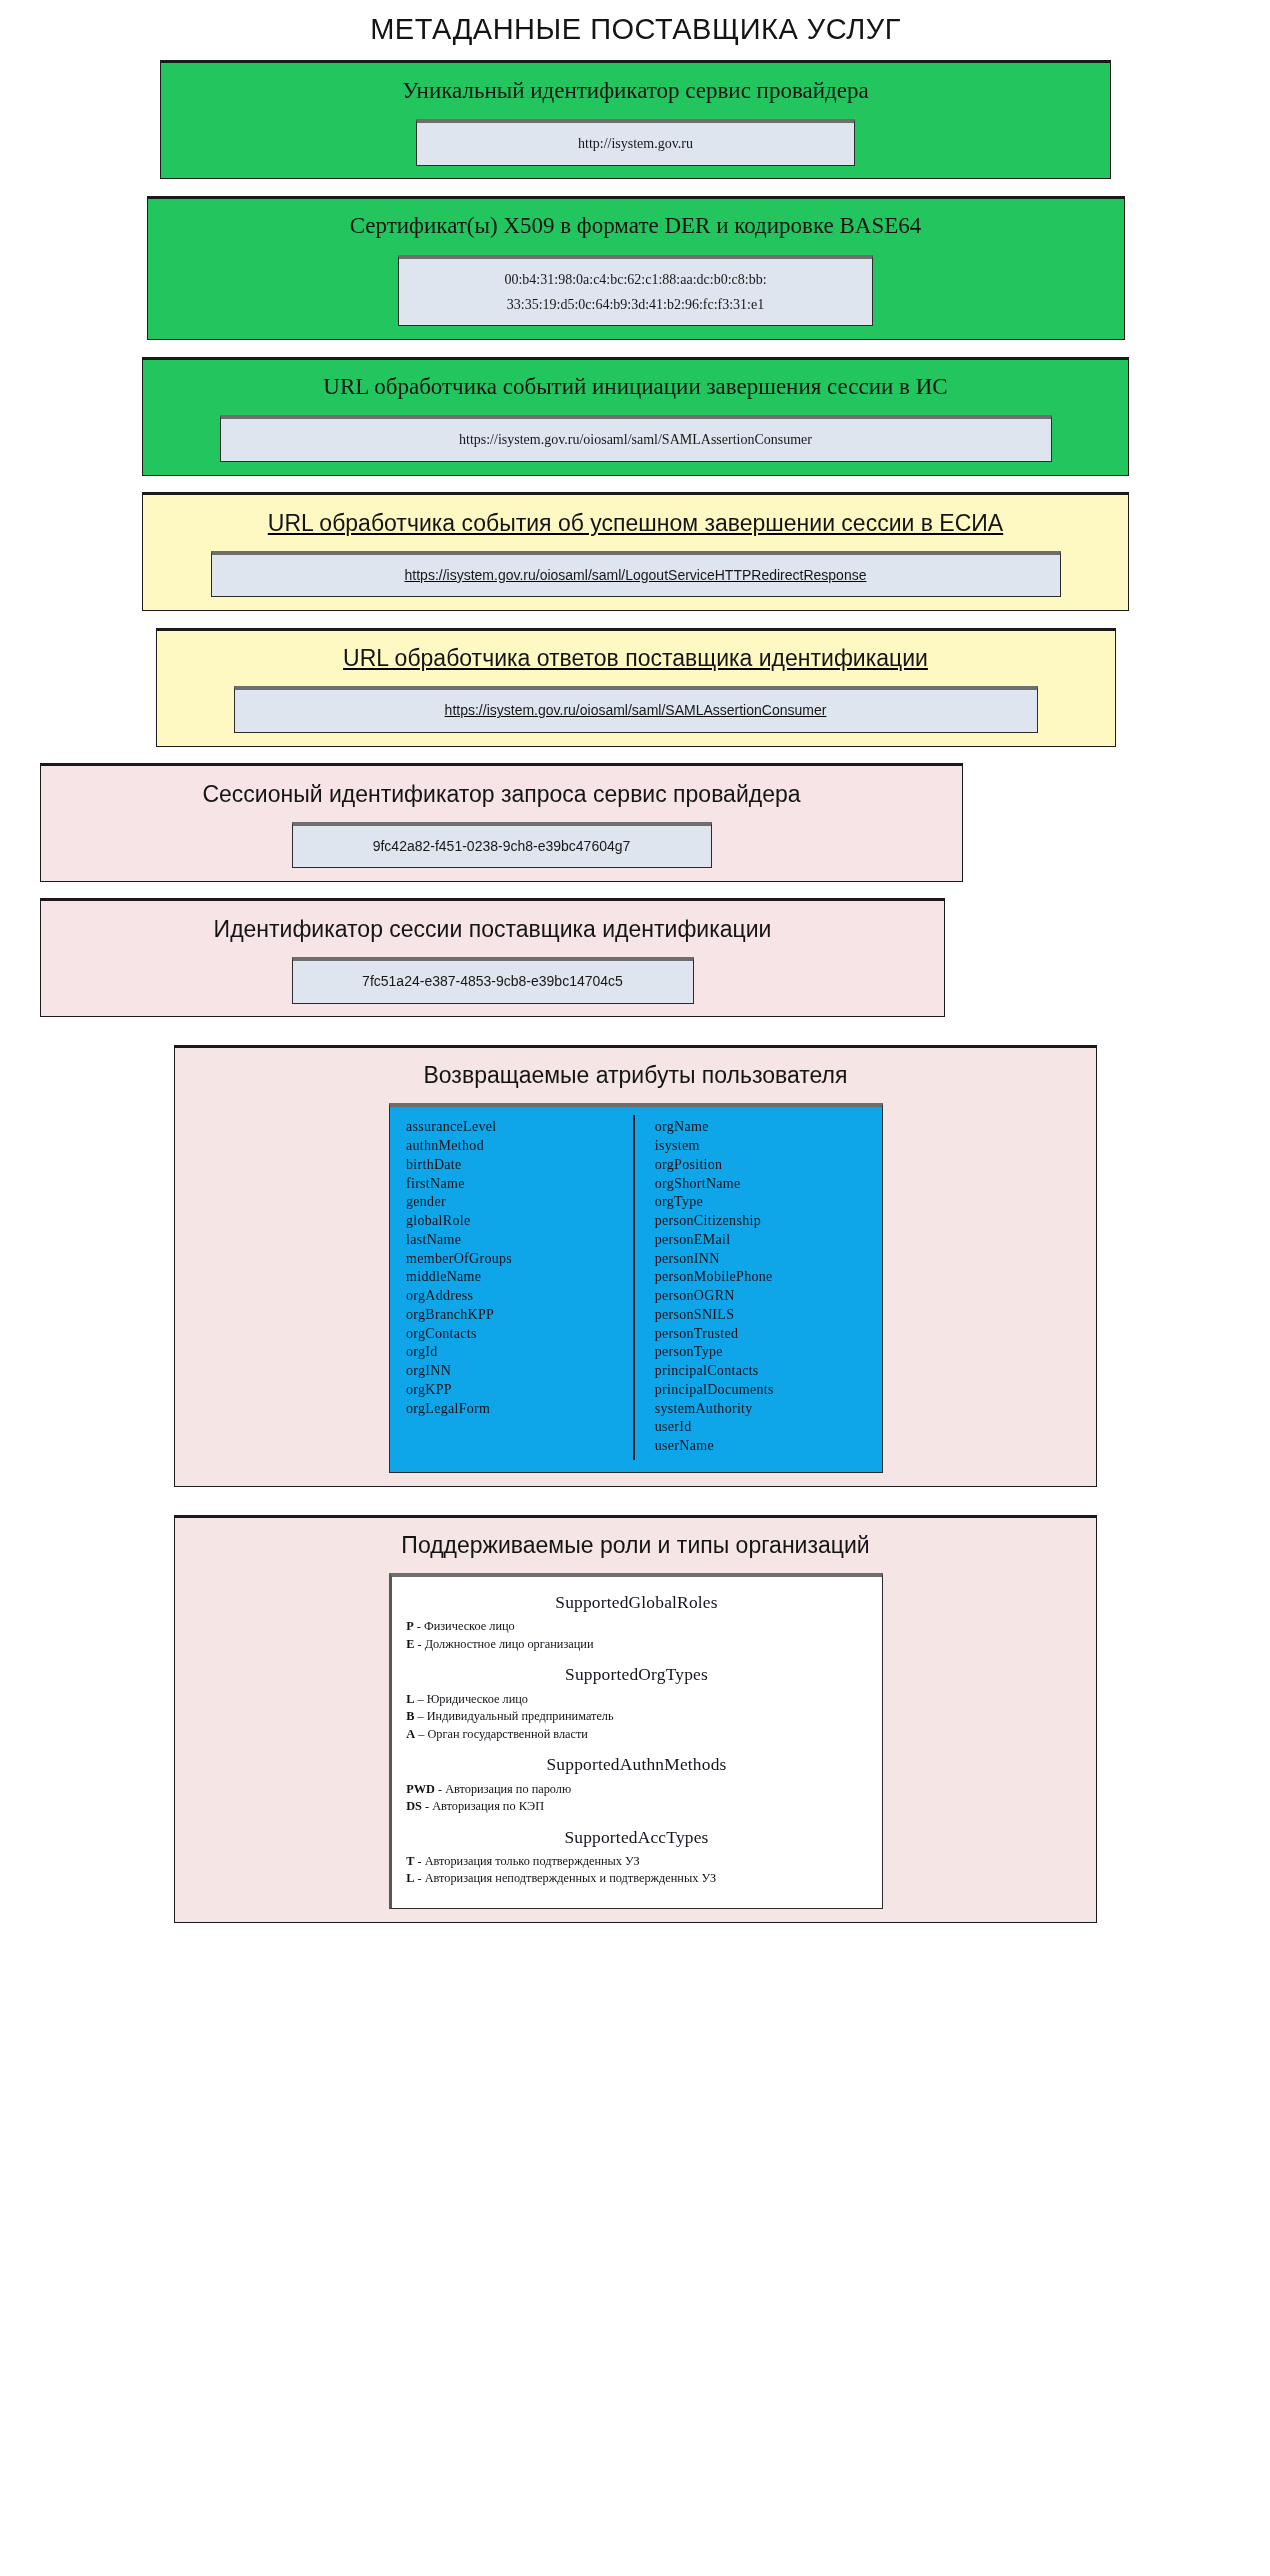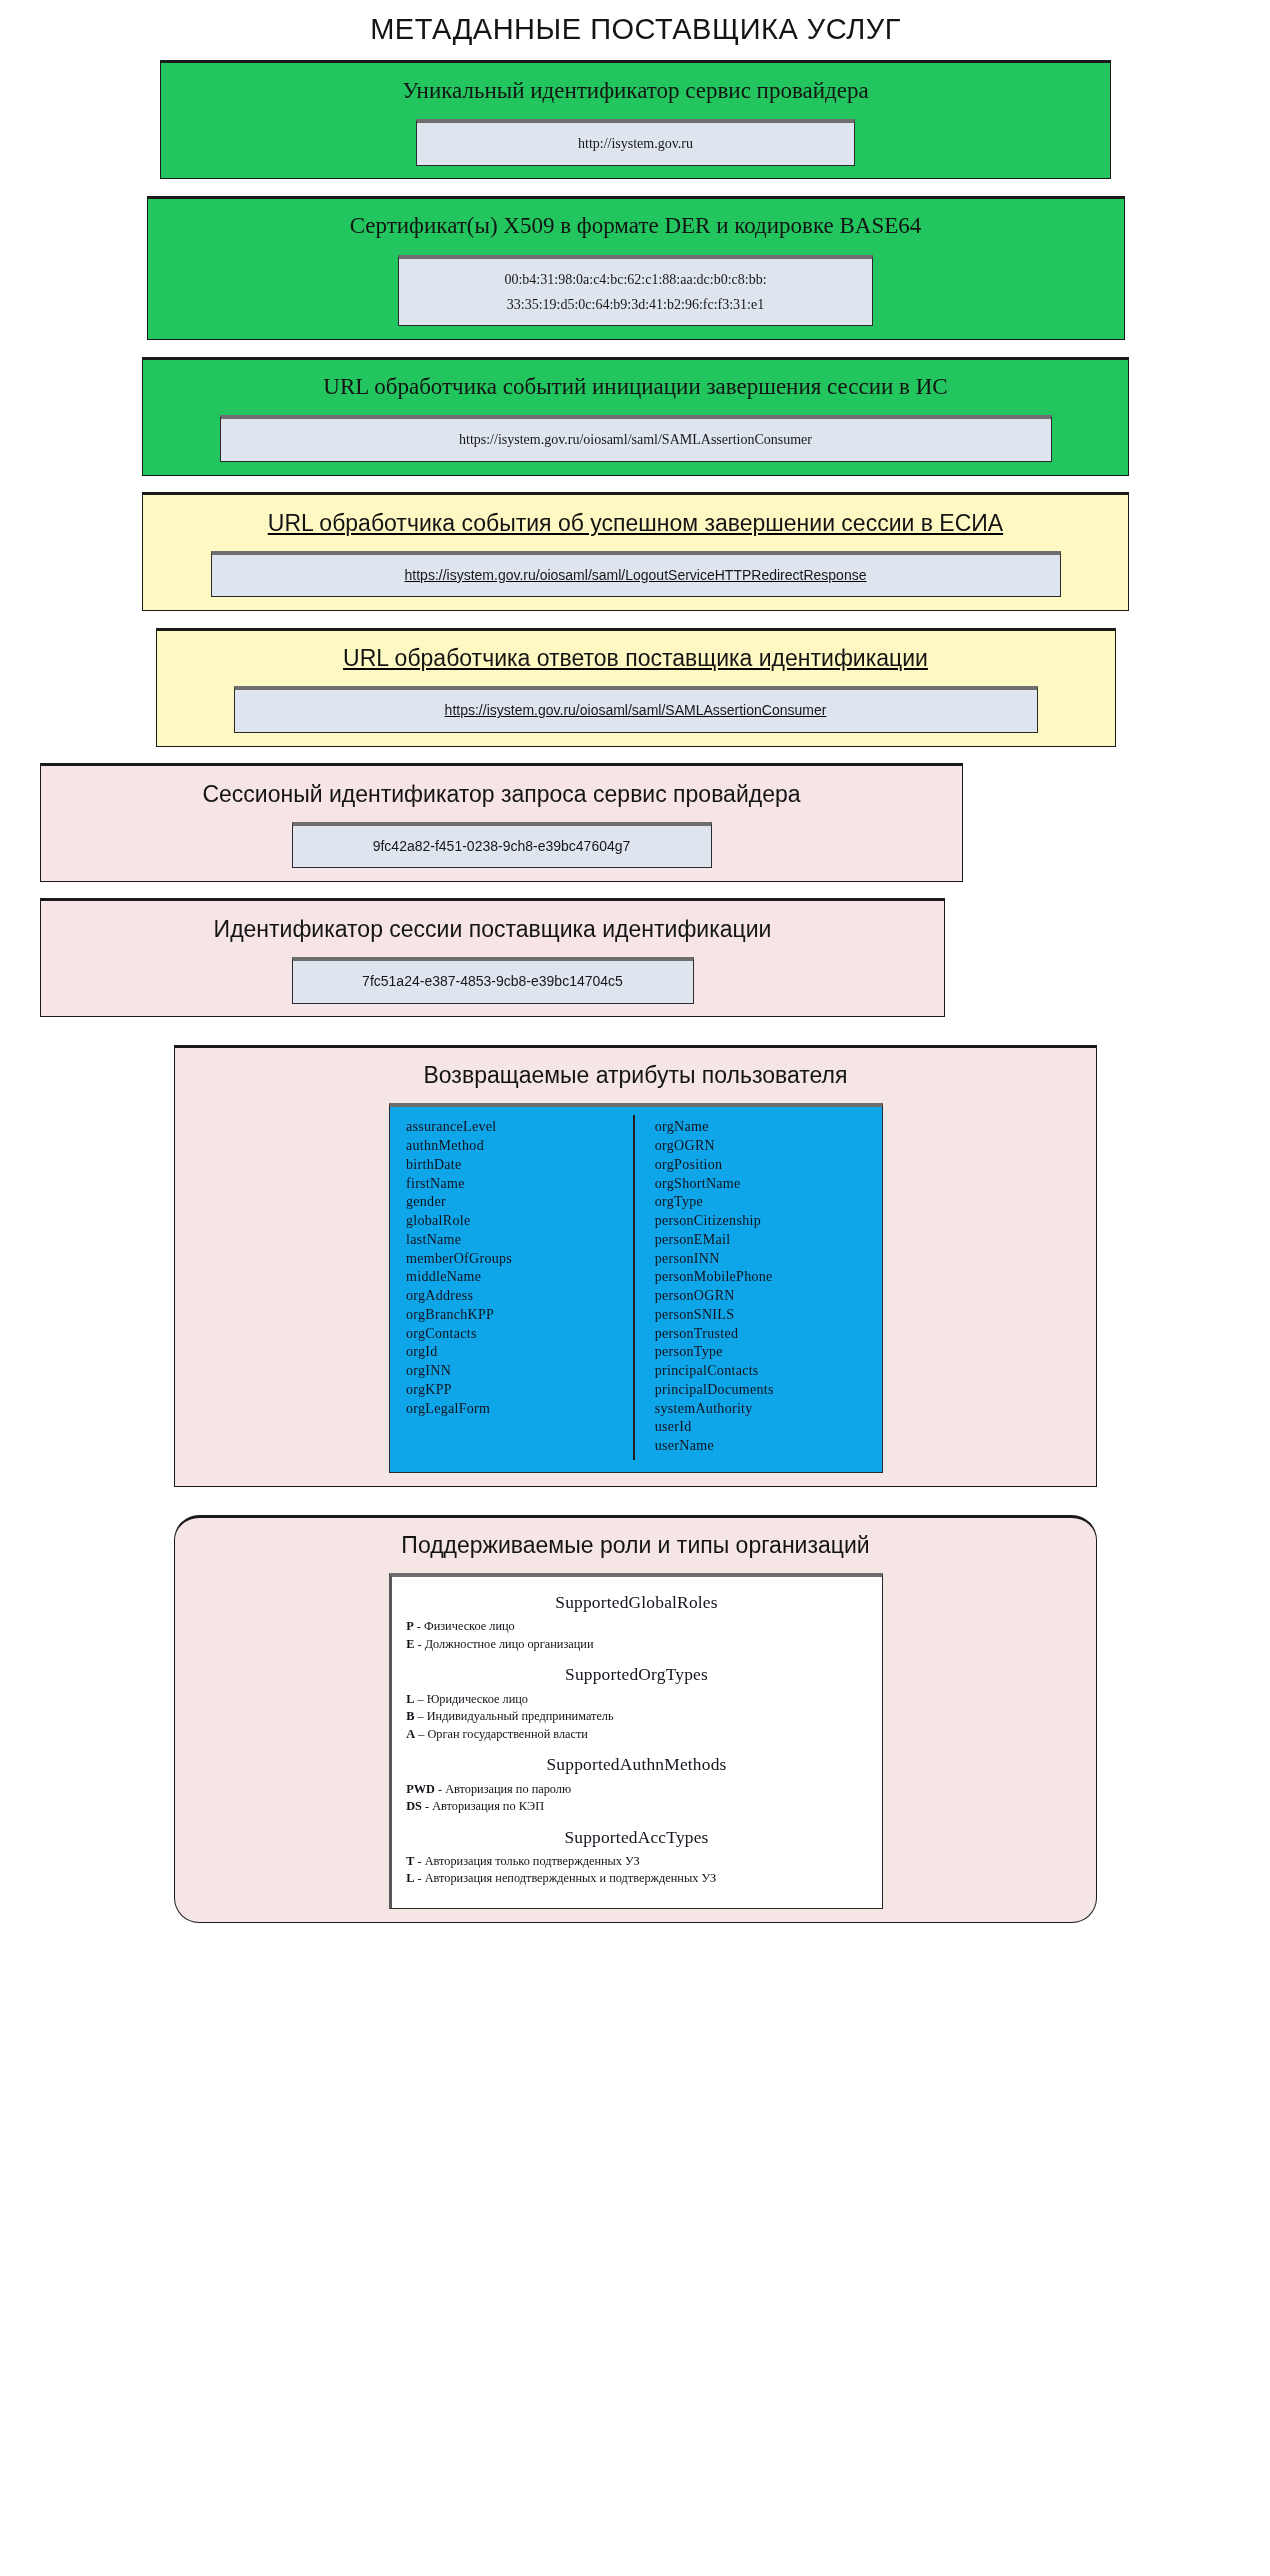--- a/index.html
+++ b/index.html
@@ -178,42 +178,42 @@
         <div class="attr-item">orgAddress</div>
         <div class="attr-item">orgBranchKPP</div>
         <div class="attr-item">orgContacts</div>
         <div class="attr-item">orgId</div>
         <div class="attr-item">orgINN</div>
         <div class="attr-item">orgKPP</div>
         <div class="attr-item">orgLegalForm</div>
       </div>
       <div class="attr-col second">
         <div class="attr-item">orgName</div>
-        <div class="attr-item">orgOGRN</div>
+        <div class="attr-item">isystem</div>
         <div class="attr-item">orgPosition</div>
         <div class="attr-item">orgShortName</div>
         <div class="attr-item">orgType</div>
         <div class="attr-item">personCitizenship</div>
         <div class="attr-item">personEMail</div>
         <div class="attr-item">personINN</div>
         <div class="attr-item">personMobilePhone</div>
         <div class="attr-item">personOGRN</div>
         <div class="attr-item">personSNILS</div>
         <div class="attr-item">personTrusted</div>
         <div class="attr-item">personType</div>
         <div class="attr-item">principalContacts</div>
         <div class="attr-item">principalDocuments</div>
         <div class="attr-item">systemAuthority</div>
         <div class="attr-item">userId</div>
         <div class="attr-item">userName</div>
       </div>
     </div>
   </div>
 
-  <div class="block c-pinkalt" style="width:923px; margin-top:27.4px; margin-bottom:22px;border-radius:25px;">
+  <div class="block c-pinkalt" style="width:923px; margin-top:27.4px; margin-bottom:22px;">
     <div class="block-title">Поддерживаемые роли и типы организаций</div>
     <div class="roles-box" style="width:494px;">
 
       <div class="roles-heading first">SupportedGlobalRoles</div>
       <div class="roles-line">
         <b>P</b>
         <span>-</span>
         <span>Физическое лицо</span>
       </div>
       <div class="roles-line">

